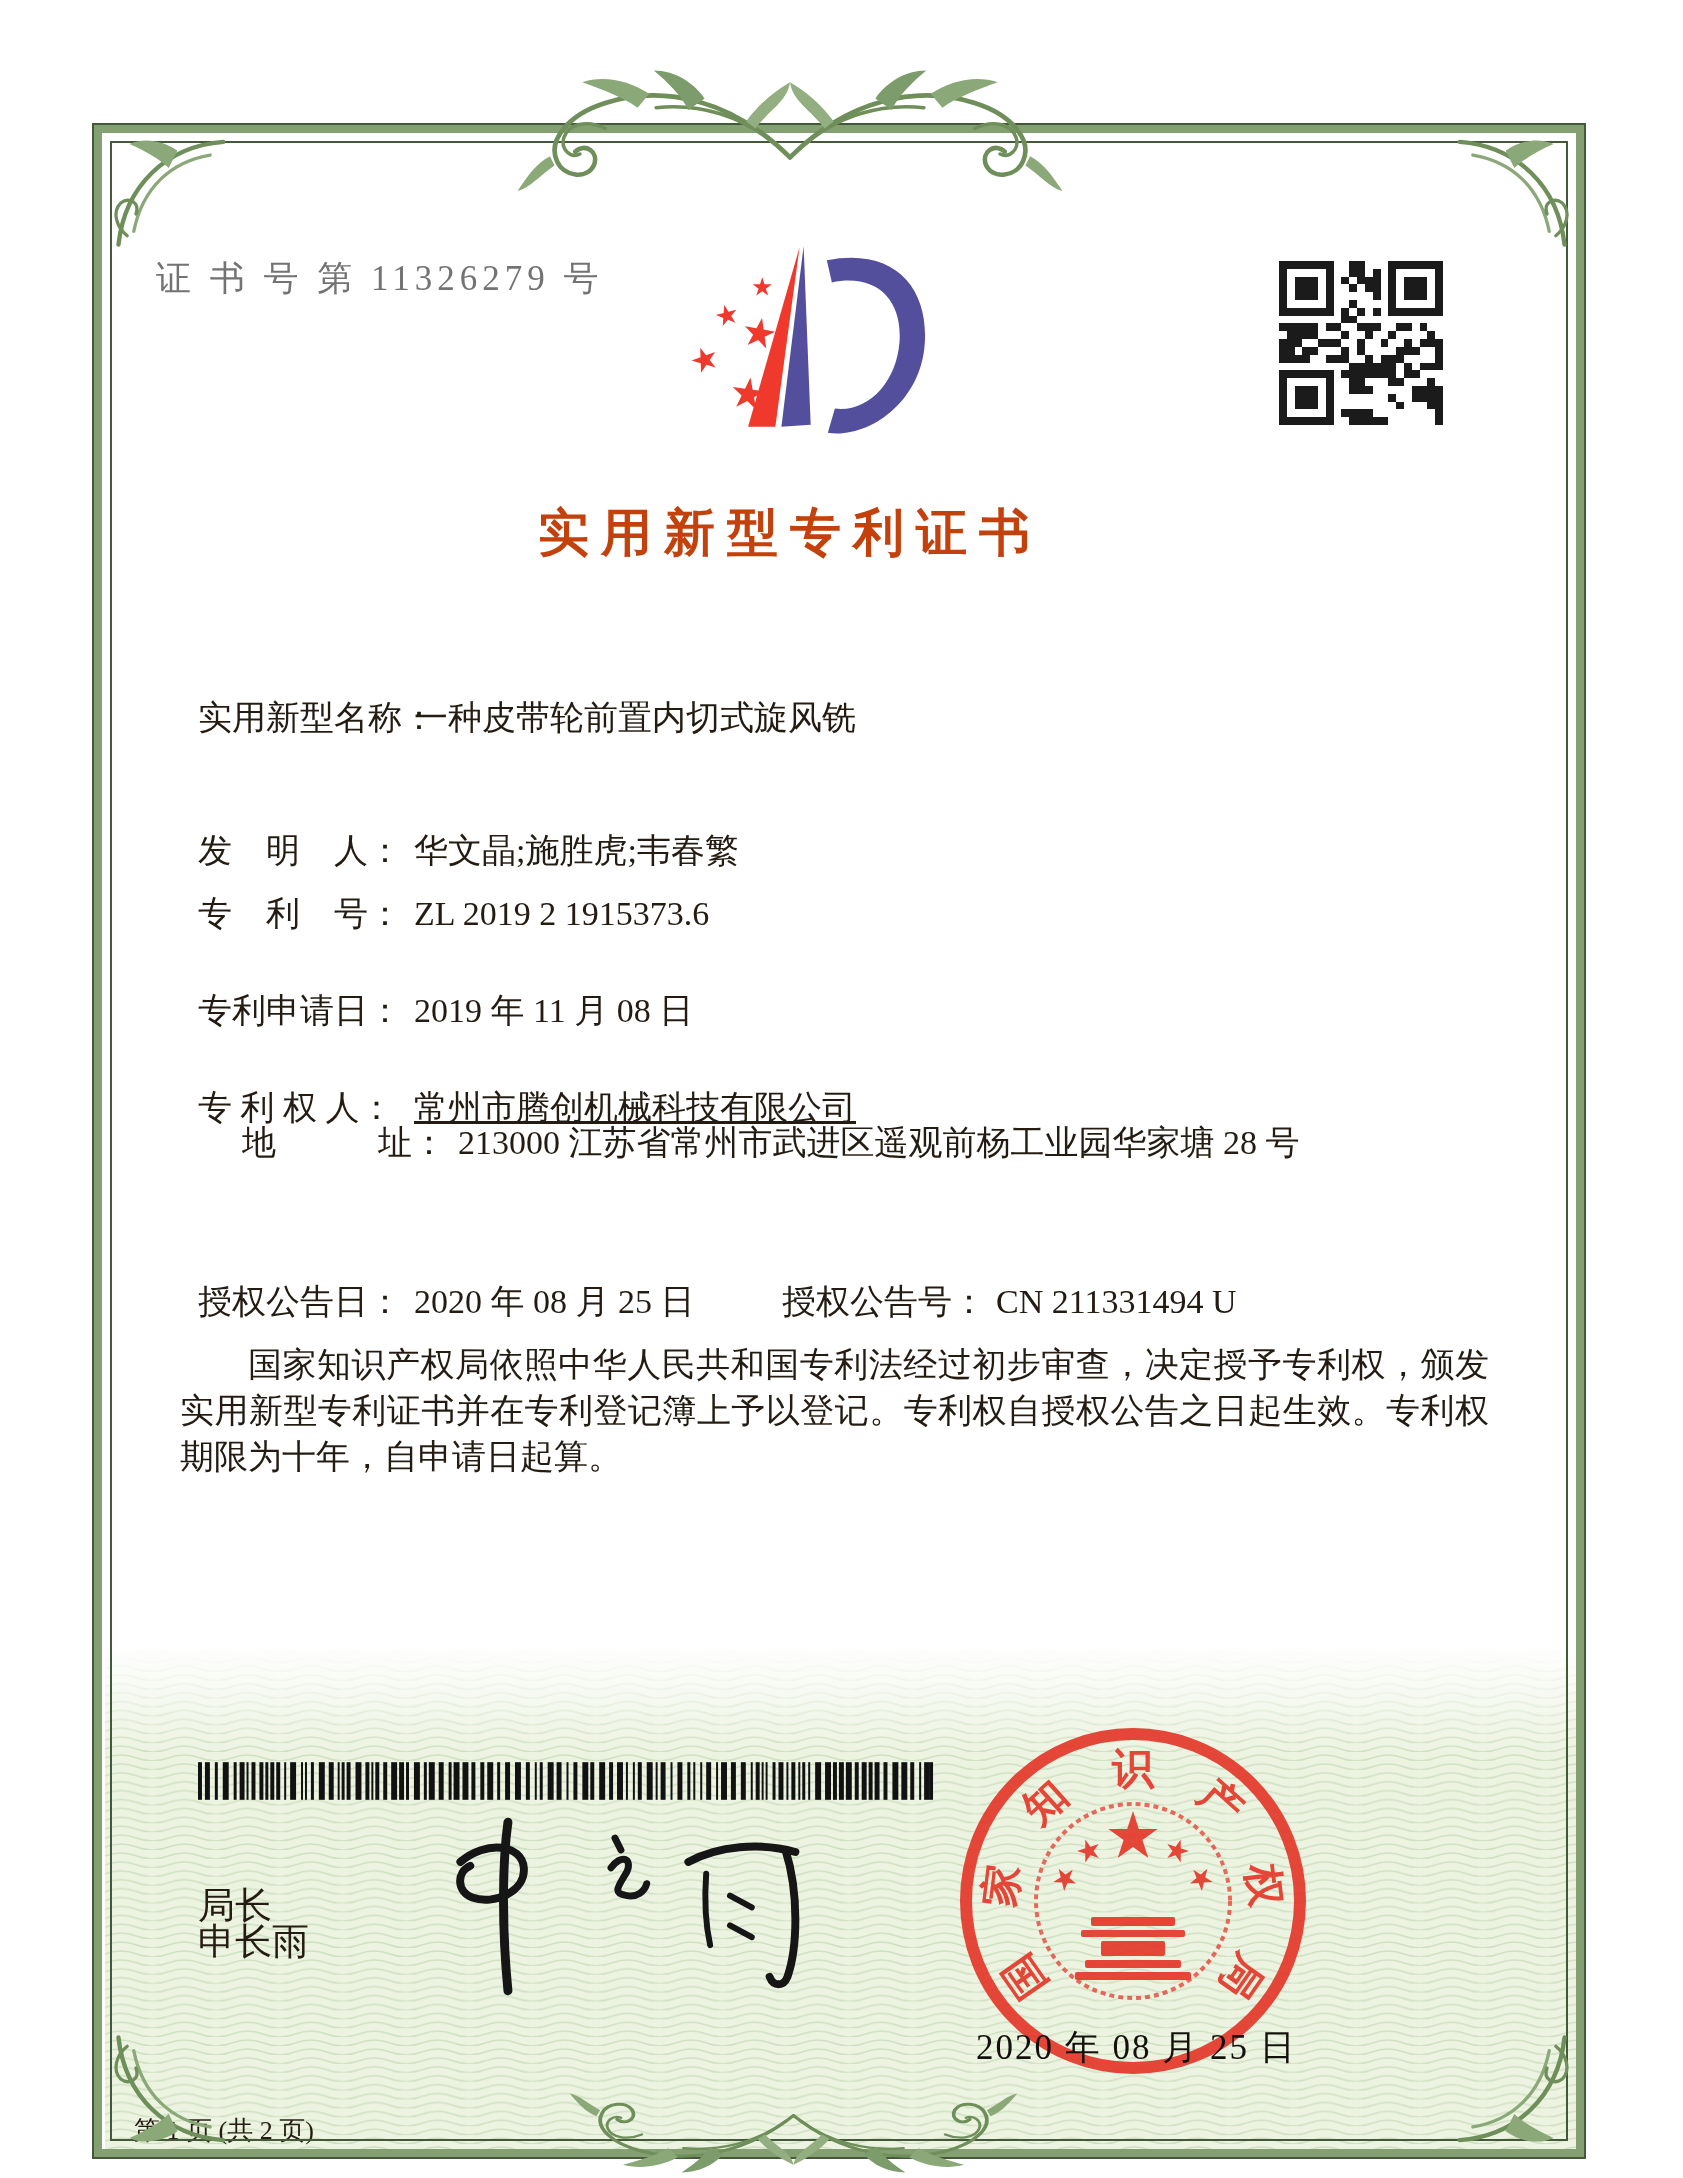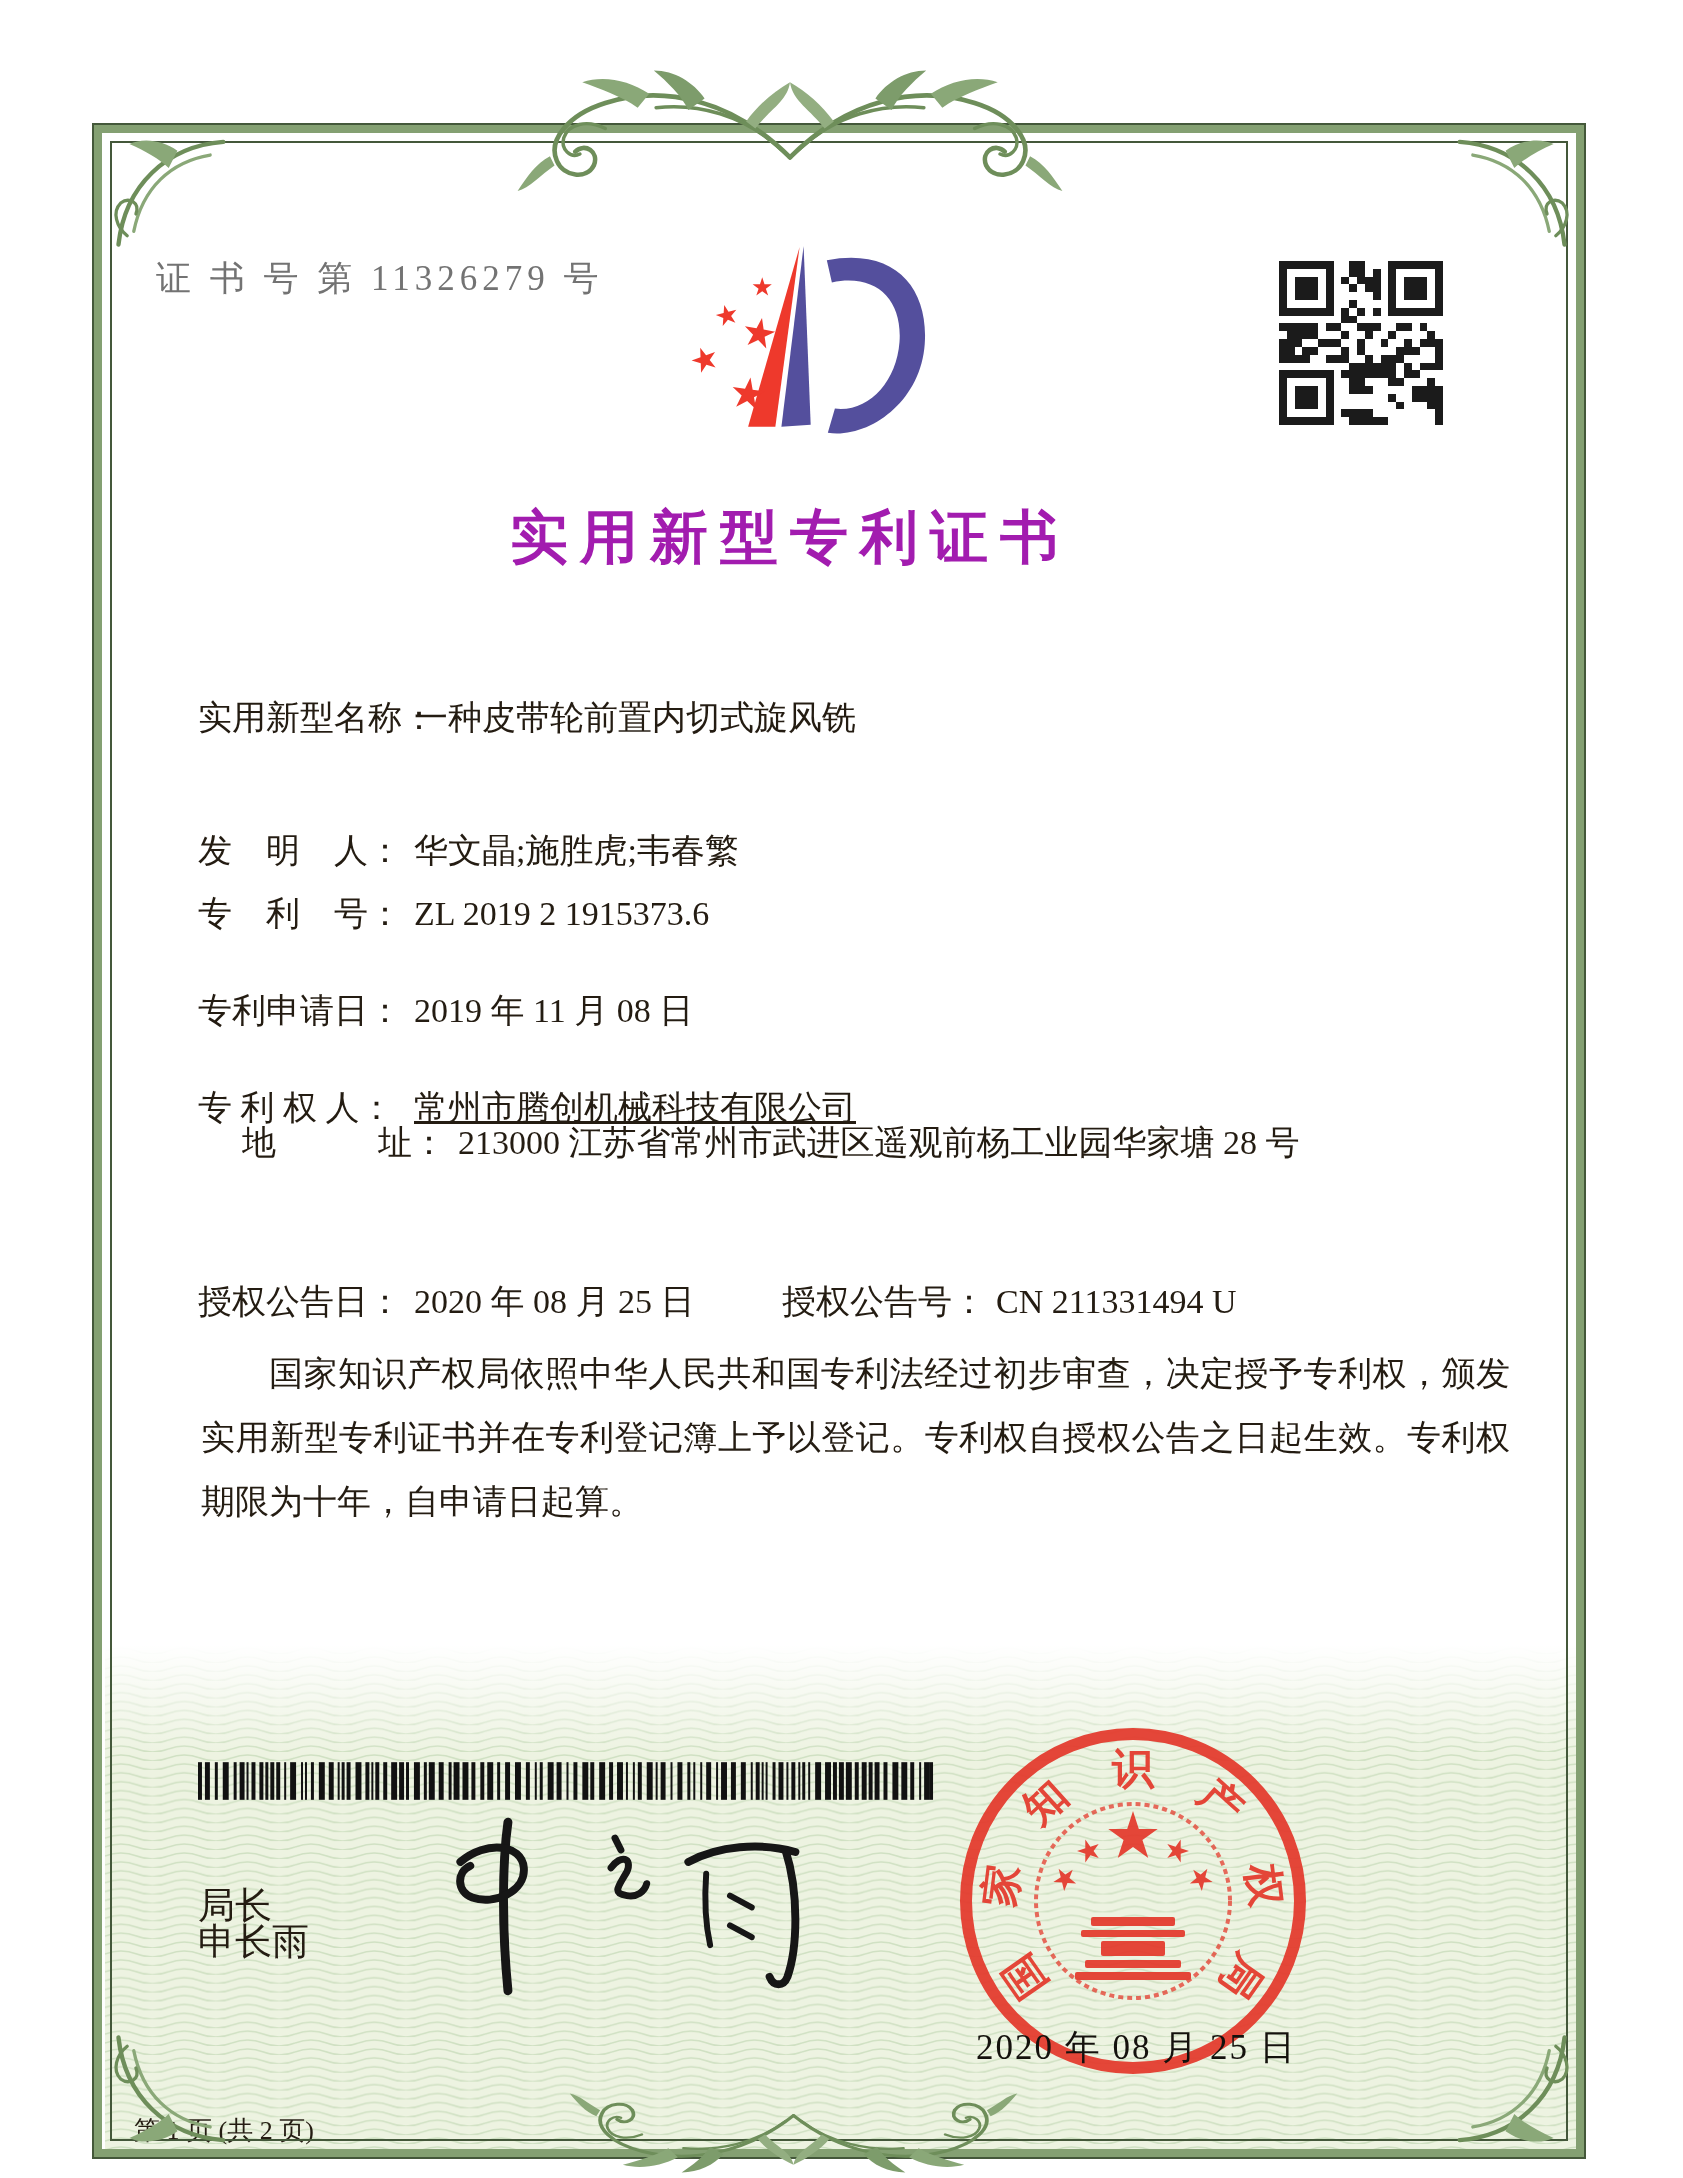--- a/index.html
+++ b/index.html
@@ -23,34 +23,34 @@
   .corner{width:131px;height:131px;}
   .c-tl{left:101px;top:131px;}
   .c-tr{left:1451px;top:131px;transform:scaleX(-1);}
   .c-bl{left:101px;top:2020px;transform:scaleY(-1);}
   .c-br{left:1451px;top:2020px;transform:scale(-1,-1);}
 
   
   .cert-no{left:156px;top:255px;font-size:35px;letter-spacing:5px;color:#737373;z-index:3;}
   .logo{left:630px;top:222px;width:323px;height:248px;z-index:3;}
   .qr{left:1279px;top:261px;width:164px;height:164px;z-index:3;}
-  .title{left:0;top:499px;width:1580px;text-align:center;font-size:58px;font-weight:bold;
-         letter-spacing:12px;color:#a21caf;z-index:3;}
+  .title{left:0;top:499px;width:1580px;text-align:center;font-size:51px;font-weight:bold;
+         letter-spacing:12px;color:#c2410c;z-index:3;}
 
   
   .row{left:198px;width:1327px;font-size:34px;white-space:nowrap;z-index:3;}
   .row .lbl{display:inline-block;width:216px;}
   .r0{top:695px;} .r1{top:828px;} .r2{top:891px;} .r3{top:988px;}
   .r4{top:1085px;text-decoration:underline;} .r5{top:1120px;margin-left:44px;} .r6{top:1279px;}
   .grant{left:782px;top:1279px;font-size:34px;white-space:nowrap;z-index:3;}
   .grant .lbl{display:inline-block;margin-right:10px;}
 
   
-  .body-text{left:180px;top:1342px;width:1309px;font-size:34px;line-height:64px;
-             text-align:justify;z-index:3;margin-left:21px;}
+  .body-text{left:180px;top:1342px;width:1309px;font-size:34px;line-height:46px;
+             text-align:justify;z-index:3;}
   .body-text p{margin:0;text-indent:2em;}
 
   
   .barcode{left:198px;top:1762px;width:738px;height:38px;z-index:3;}
   .official-title{left:198px;top:1849px;font-size:37px;z-index:3;margin-top:32px;}
   .official-name{left:198px;top:1917px;font-size:37px;z-index:3;}
   .signature{left:391px;top:1808px;width:446px;height:193px;z-index:3;}
   .seal{left:953px;top:1721px;width:360px;height:360px;z-index:3;opacity:.93;}
   .seal-date{left:976px;top:2024px;font-size:35px;letter-spacing:2px;color:#14110d;z-index:6;}
   .footer{left:134px;top:2113px;width:1188px;font-size:26px;z-index:3;}

